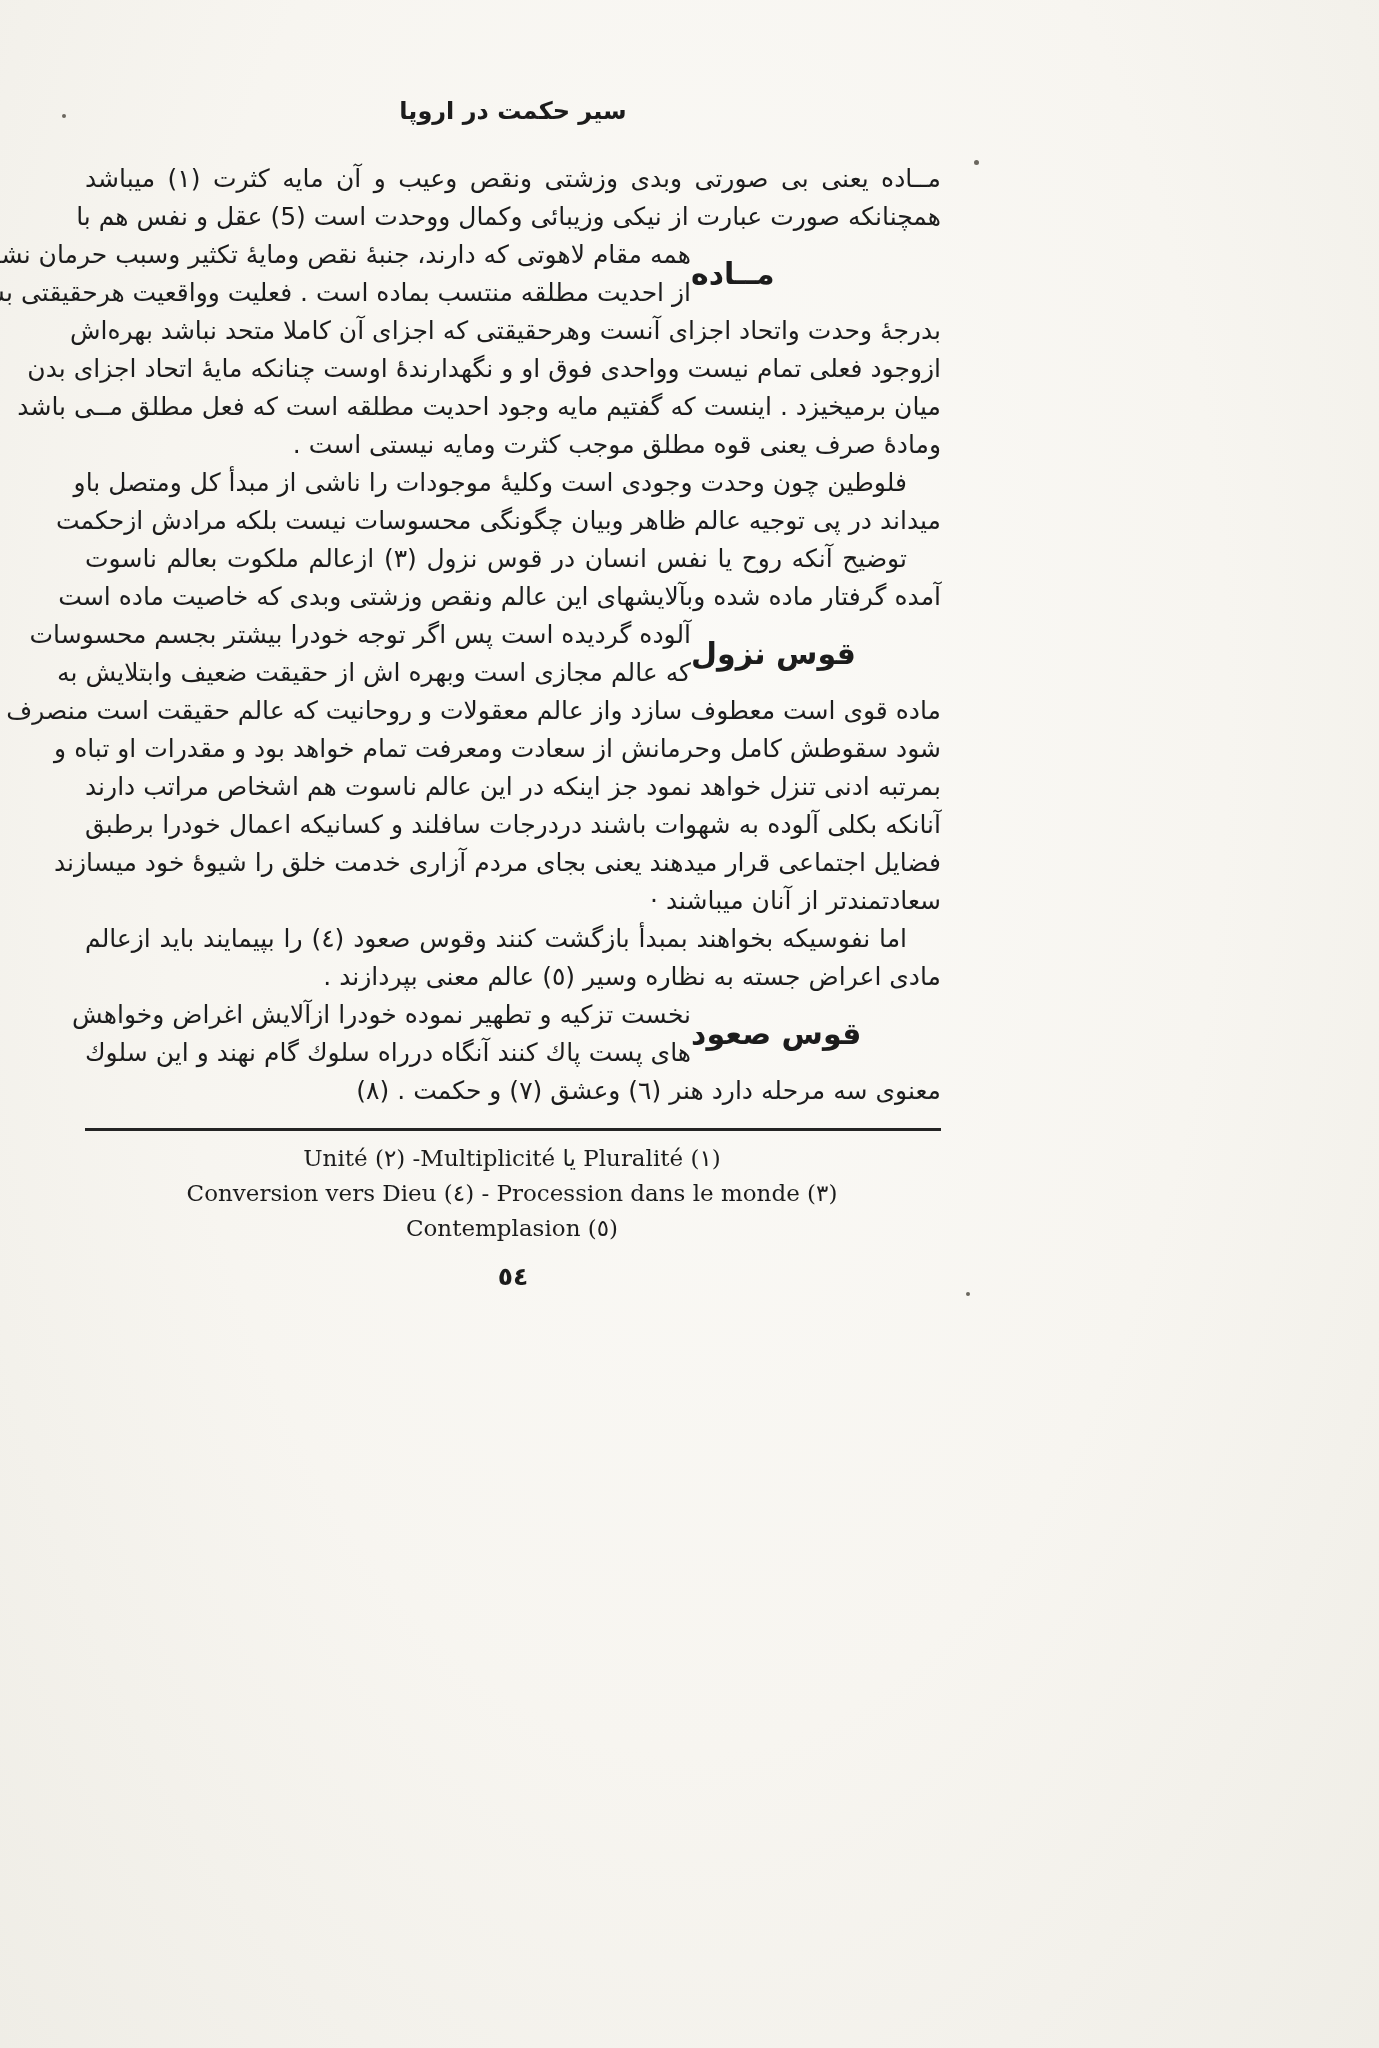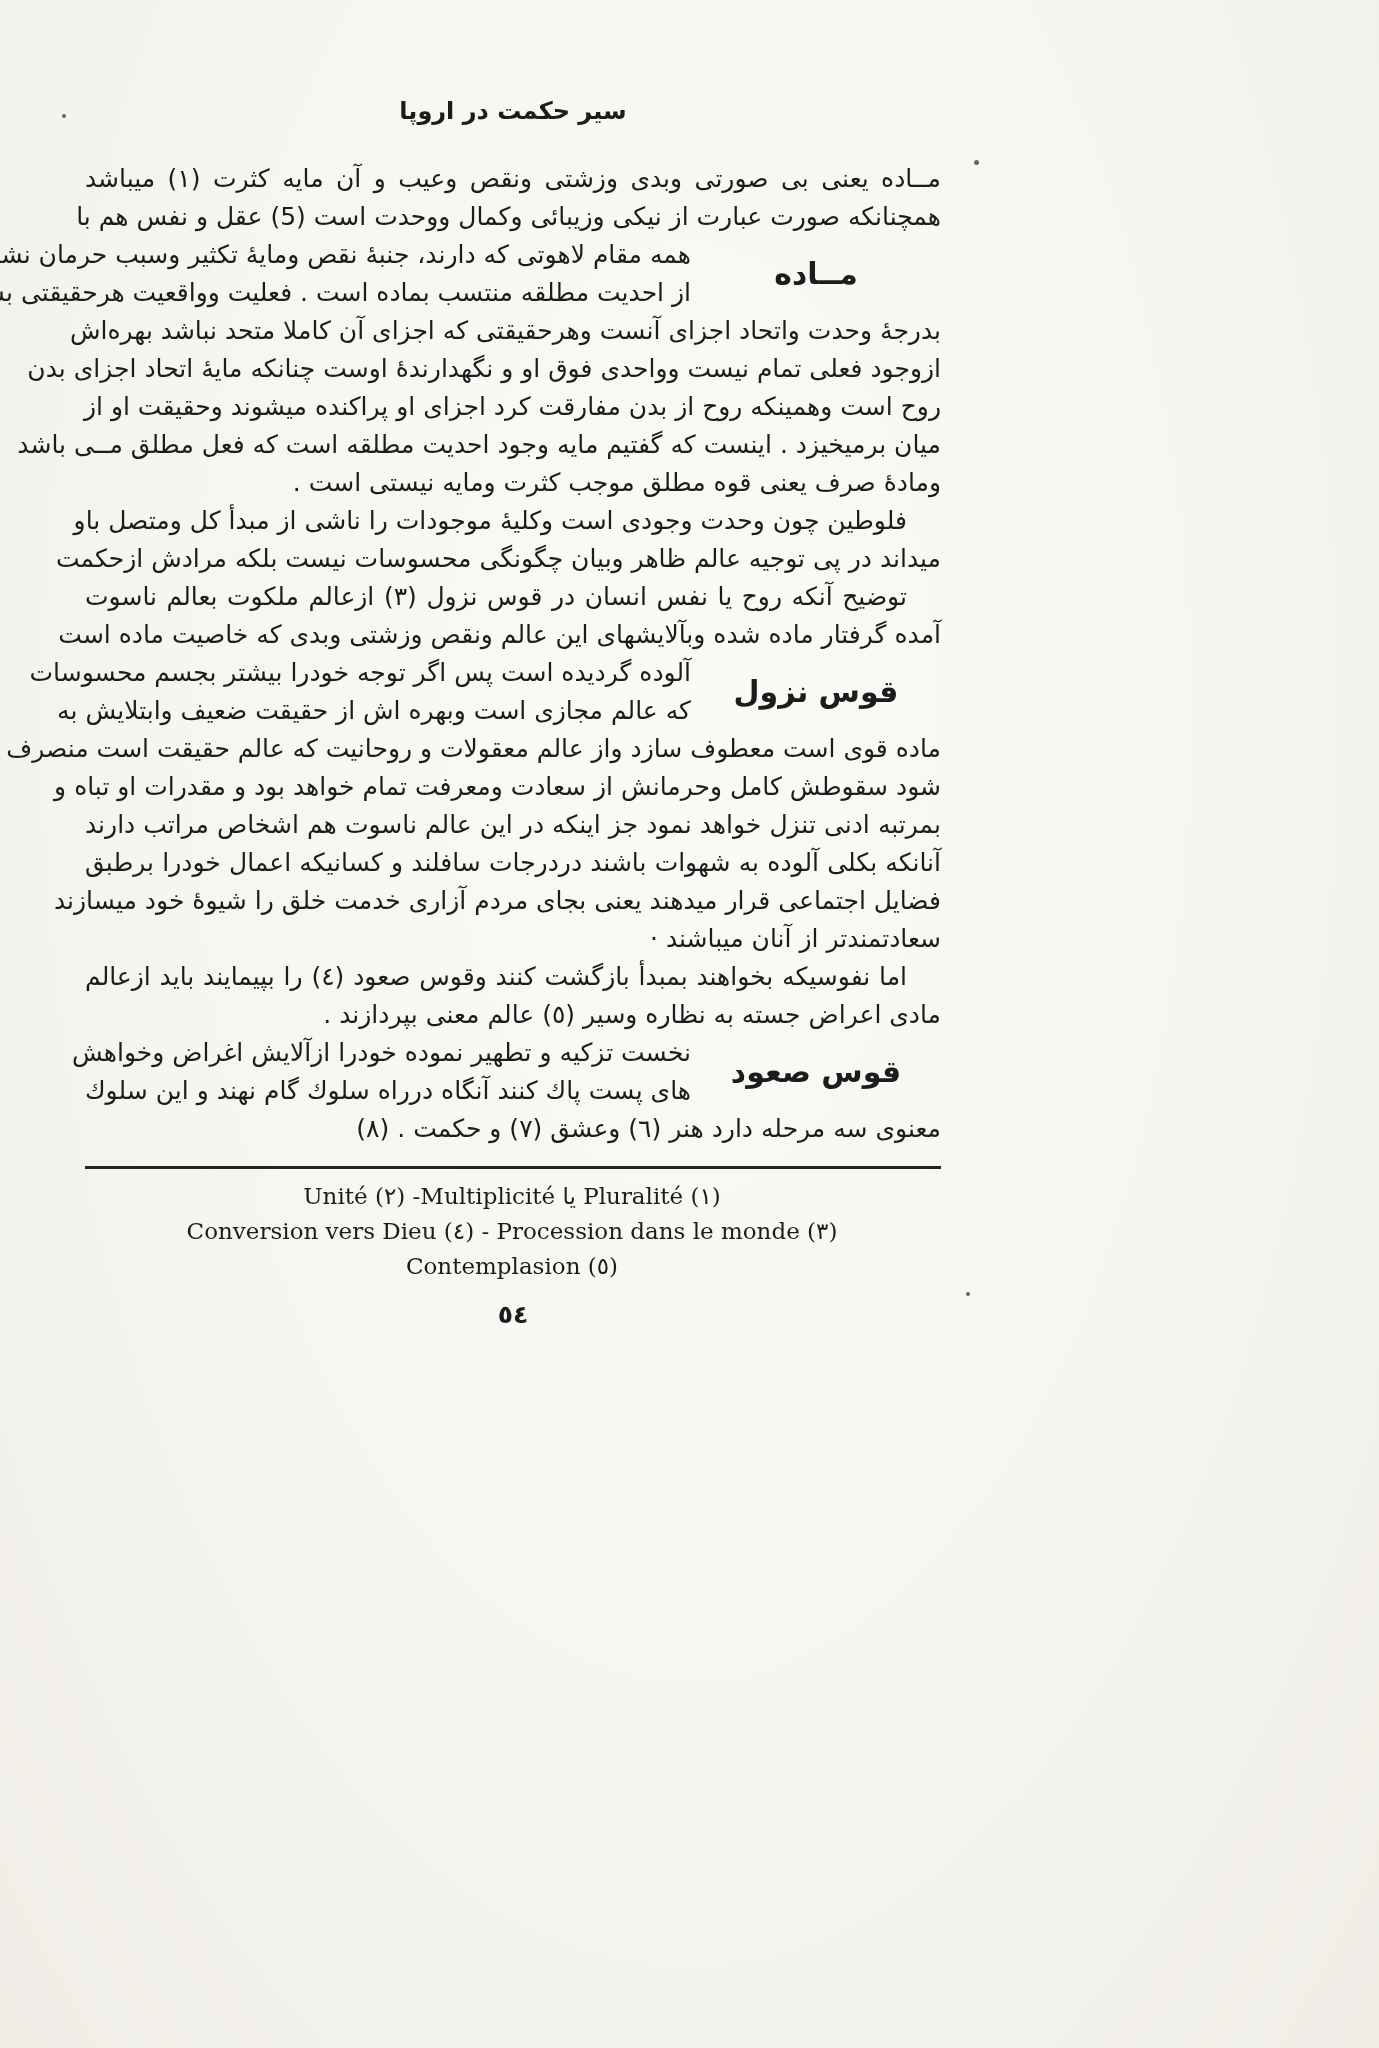--- a/index.html
+++ b/index.html
@@ -49,21 +49,21 @@
   .notch {
     position: relative;
     padding-right: 250px;
   }
   .margin-label {
     position: absolute;
     right: 0;
     top: 50%;
     transform: translateY(-50%);
     width: 250px;
-    text-align: center;
+    text-align: left;
     font-weight: bold;
     font-size: 30px;
     line-height: 36px;
     white-space: nowrap;
   }
   .rule {
     margin-top: 18px;
     height: 3px;
     background: #242424;
     width: 100%;
@@ -108,21 +108,20 @@
       <div>
         <div class="line">مــاده يعنى بى صورتى وبدى وزشتى ونقص وعيب و آن مايه كثرت (١) ميباشد</div>
         <div class="line">همچنانكه صورت عبارت از نيكى وزيبائى وكمال ووحدت است (5) عقل و نفس هم با</div>
         <div class="notch">
           <div class="margin-label">مــاده</div>
           <div class="line">همه مقام لاهوتى كه دارند، جنبهٔ نقص ومايهٔ تكثير وسبب حرمان نشان</div>
           <div class="line">از احديت مطلقه منتسب بماده است . فعليت وواقعيت هرحقيقتى بسته</div>
         </div>
         <div class="line">بدرجهٔ وحدت واتحاد اجزاى آنست وهرحقيقتى كه اجزاى آن كاملا متحد نباشد بهره‌اش</div>
         <div class="line">ازوجود فعلى تمام نيست وواحدى فوق او و نگهدارندهٔ اوست چنانكه مايهٔ اتحاد اجزاى بدن</div>
-        <div class="line">روح است وهمينكه روح از بدن مفارقت كرد اجزاى او پراكنده ميشوند وحقيقت او از</div>
         <div class="line">ميان برميخيزد . اينست كه گفتيم مايه وجود احديت مطلقه است كه فعل مطلق مــى باشد</div>
         <div class="line last">ومادهٔ صرف يعنى قوه مطلق موجب كثرت ومايه نيستى است .</div>
       </div>
 
       <div>
         <div class="line open">فلوطين چون وحدت وجودى است وكليهٔ موجودات را ناشى از مبدأ كل ومتصل باو</div>
         <div class="line">ميداند در پى توجيه عالم ظاهر وبيان چگونگى محسوسات نيست بلكه مرادش ازحكمت</div>
       </div>
 
       <div>

